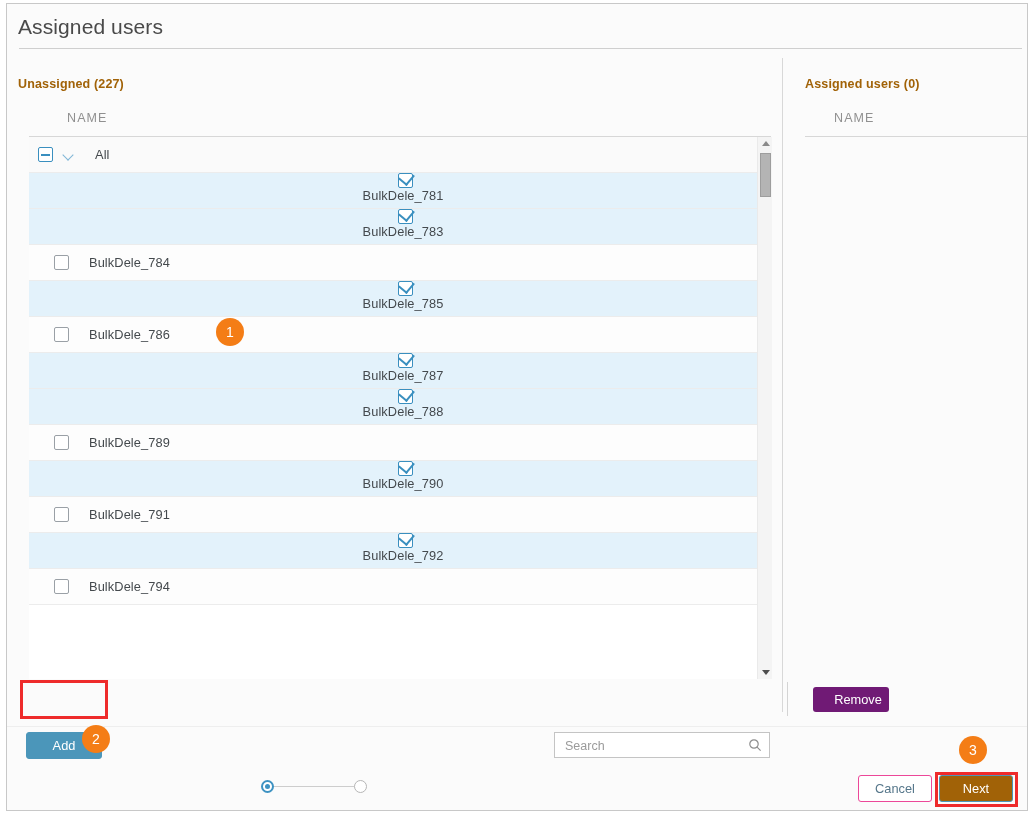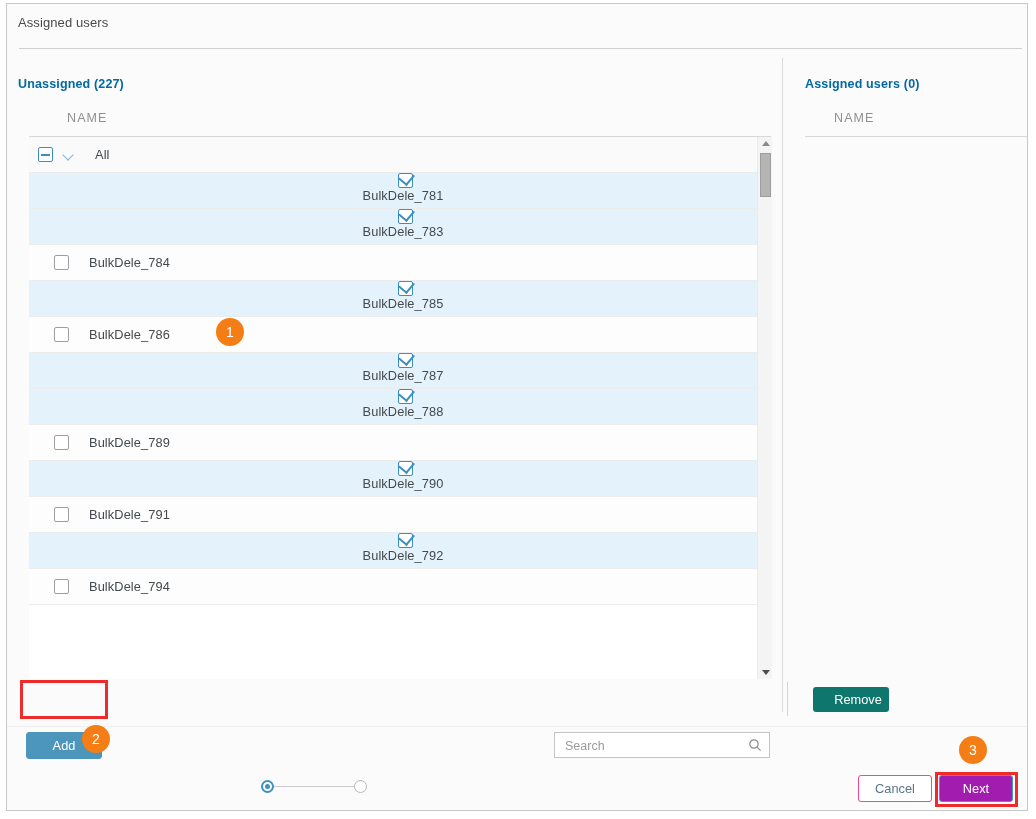--- a/index.html
+++ b/index.html
@@ -31,21 +31,21 @@
   .title-bar {
     position: absolute;
     left: 0; top: 0;
     width: 100%;
     height: 45px;
   }
   .title-text {
     position: absolute;
     left: 11px;
     top: 11px;
-    font-size: 13px;
+    font-size: 21px;
     color: #4a4a4a;
     letter-spacing: 0.1px;
   }
   .title-rule {
     position: absolute;
     left: 12px;
     top: 44px;
     width: 1003px;
     height: 1px;
     background: #cfcfcf;
@@ -72,21 +72,21 @@
     top: 54px;
     width: 1px;
     height: 654px;
     background: #d8d8d8;
   }
 
   .panel-heading {
     position: absolute;
     font-size: 12.5px;
     font-weight: bold;
-    color: #0369a1;
+    color: #a16207;
     letter-spacing: 0.15px;
   }
   .left-heading { left: 11px; top: 27px; }
   .right-heading { left: 22px; top: 27px; }
 
   .col-header {
     position: absolute;
     font-size: 12.5px;
     color: #909090;
     letter-spacing: 1.1px;
@@ -315,21 +315,21 @@
     height: 34px;
     background: #d4d4d4;
   }
 
   .remove-button {
     position: absolute;
     left: 806px;
     top: 683px;
     width: 76px;
     height: 25px;
-    background: #0f766e;
+    background: #701a75;
     border: none;
     border-radius: 3px;
     color: #ffffff;
     font-size: 12.8px;
     font-family: "Liberation Sans", sans-serif;
     cursor: default;
     padding-left: 20px;
   }
 
   
@@ -399,21 +399,21 @@
     font-size: 12.8px;
     font-family: "Liberation Sans", sans-serif;
     cursor: pointer;
   }
   .next-button {
     position: absolute;
     left: 932px;
     top: 771px;
     width: 74px;
     height: 27px;
-    background: #a21caf;
+    background: #a16207;
     border: 1px solid #4b96ba;
     border-radius: 3px;
     color: #ffffff;
     font-size: 12.8px;
     font-family: "Liberation Sans", sans-serif;
     cursor: pointer;
   }
 
   
   .badge {

